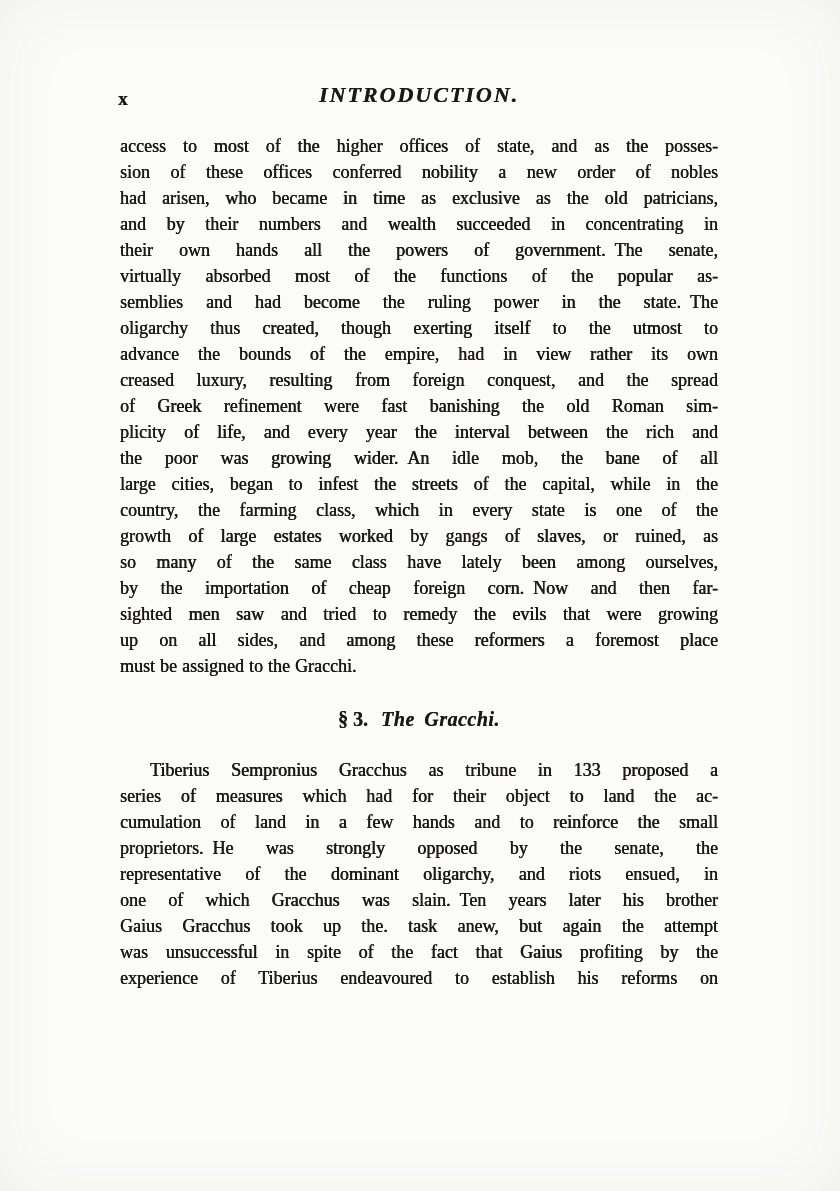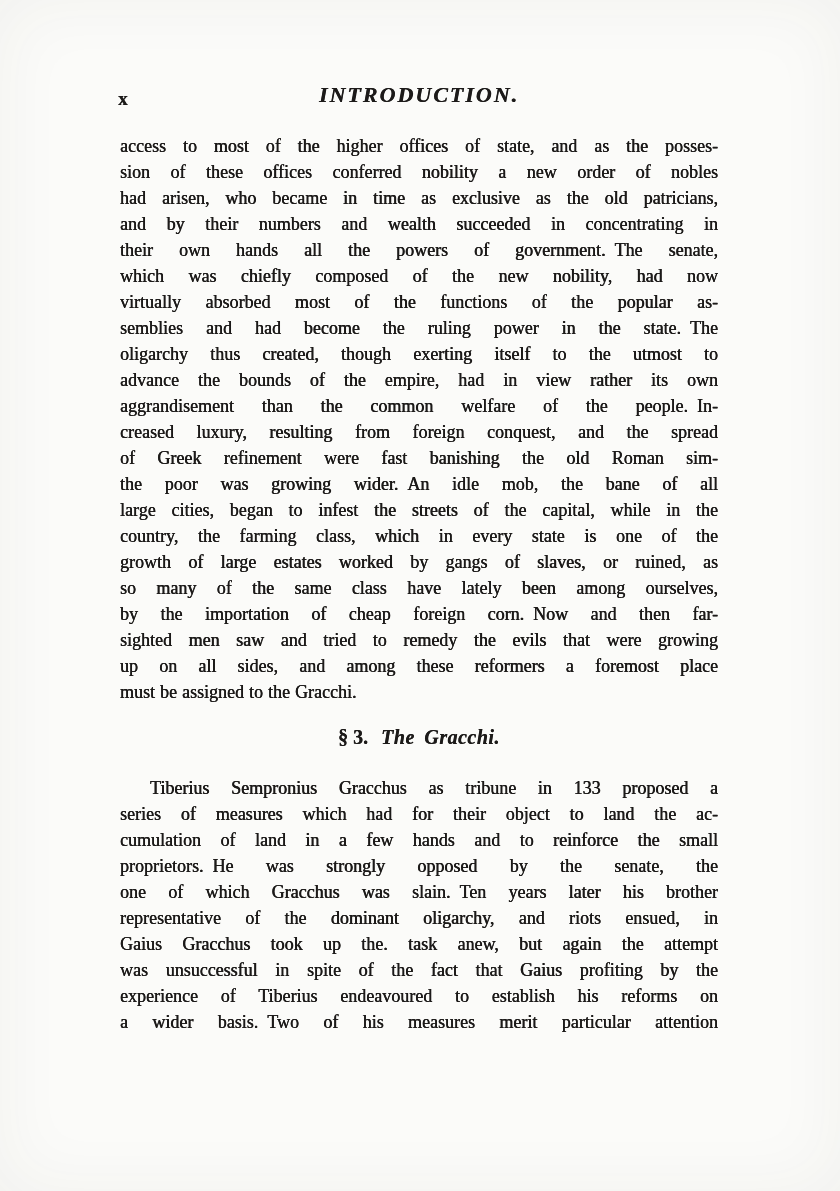--- a/index.html
+++ b/index.html
@@ -54,21 +54,21 @@
     text-align-last: justify;
     word-spacing: 0.5px;
   }
   .para .line.no-just {
     text-align-last: left;
   }
   .para .line.indent {
     text-indent: 30px;
   }
   .sec-head {
-    margin-top: 19px;
+    margin-top: 27px;
     margin-bottom: 24px;
     height: 27px;
     text-align: center;
     font-size: 20px;
   }
   .sec-num {
     font-weight: bold;
     margin-right: 13px;
     text-shadow: 0.3px 0 0 currentColor;
   }
@@ -90,50 +90,48 @@
   <div class="running-head">INTRODUCTION.</div>
 
   <div class="body-block">
 
     <div class="para">
         <div class="line">access to most of the higher offices of state, and as the posses-</div>
         <div class="line">sion of these offices conferred nobility a new order of nobles</div>
         <div class="line">had arisen, who became in time as exclusive as the old patricians,</div>
         <div class="line">and by their numbers and wealth succeeded in concentrating in</div>
         <div class="line">their own hands all the powers of government. The senate,</div>
-        <div class="line">which was chiefly composed of the new nobility, had now</div>
         <div class="line">virtually absorbed most of the functions of the popular as-</div>
         <div class="line">semblies and had become the ruling power in the state. The</div>
         <div class="line">oligarchy thus created, though exerting itself to the utmost to</div>
         <div class="line">advance the bounds of the empire, had in view rather its own</div>
-        <div class="line">aggrandisement than the common welfare of the people. In-</div>
         <div class="line">creased luxury, resulting from foreign conquest, and the spread</div>
         <div class="line">of Greek refinement were fast banishing the old Roman sim-</div>
+        <div class="line">plicity of life, and every year the interval between the rich and</div>
         <div class="line">the poor was growing wider. An idle mob, the bane of all</div>
         <div class="line">large cities, began to infest the streets of the capital, while in the</div>
         <div class="line">country, the farming class, which in every state is one of the</div>
         <div class="line">growth of large estates worked by gangs of slaves, or ruined, as</div>
         <div class="line">so many of the same class have lately been among ourselves,</div>
         <div class="line">by the importation of cheap foreign corn. Now and then far-</div>
         <div class="line">sighted men saw and tried to remedy the evils that were growing</div>
         <div class="line">up on all sides, and among these reformers a foremost place</div>
         <div class="line no-just">must be assigned to the Gracchi.</div>
       </div>
 
     <div class="sec-head">
       <span class="sec-num">§ 3.</span><span class="sec-title">The Gracchi.</span>
     </div>
 
     <div class="para">
         <div class="line indent">Tiberius Sempronius Gracchus as tribune in 133 proposed a</div>
         <div class="line">series of measures which had for their object to land the ac-</div>
         <div class="line">cumulation of land in a few hands and to reinforce the small</div>
         <div class="line">proprietors. He was strongly opposed by the senate, the</div>
+        <div class="line">representative of the dominant oligarchy, and riots ensued, in</div>
         <div class="line">one of which Gracchus was slain. Ten years later his brother</div>
-        <div class="line">representative of the dominant oligarchy, and riots ensued, in</div>
         <div class="line">Gaius Gracchus took up the. task anew, but again the attempt</div>
         <div class="line">was unsuccessful in spite of the fact that Gaius profiting by the</div>
         <div class="line">experience of Tiberius endeavoured to establish his reforms on</div>
-        <div class="line">a wider basis. Two of his measures merit particular attention</div>
       </div>
 
   </div>
 </div>
 
 </body></html>

